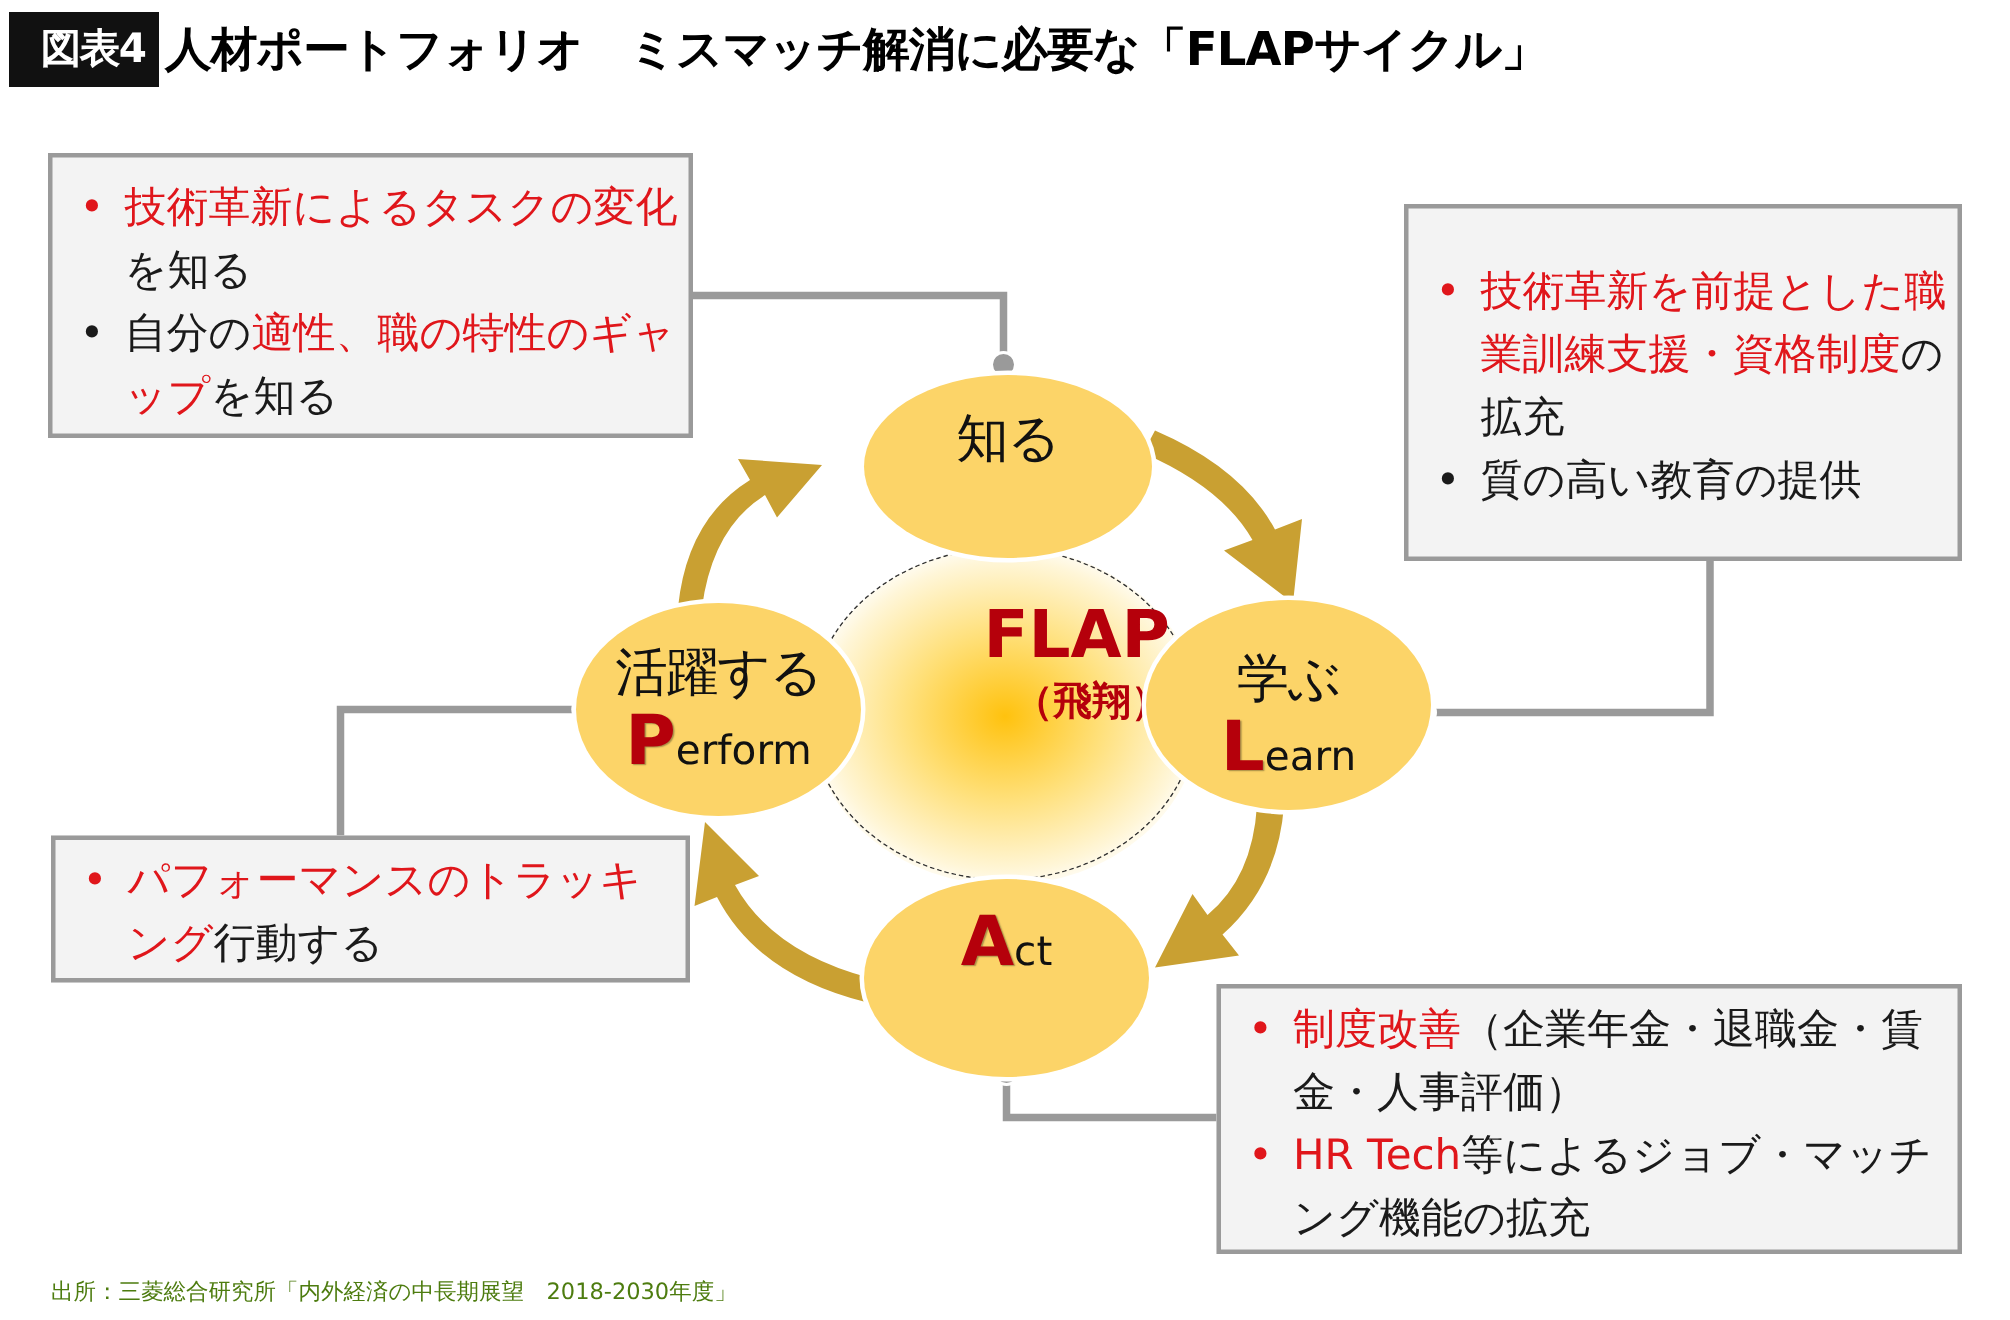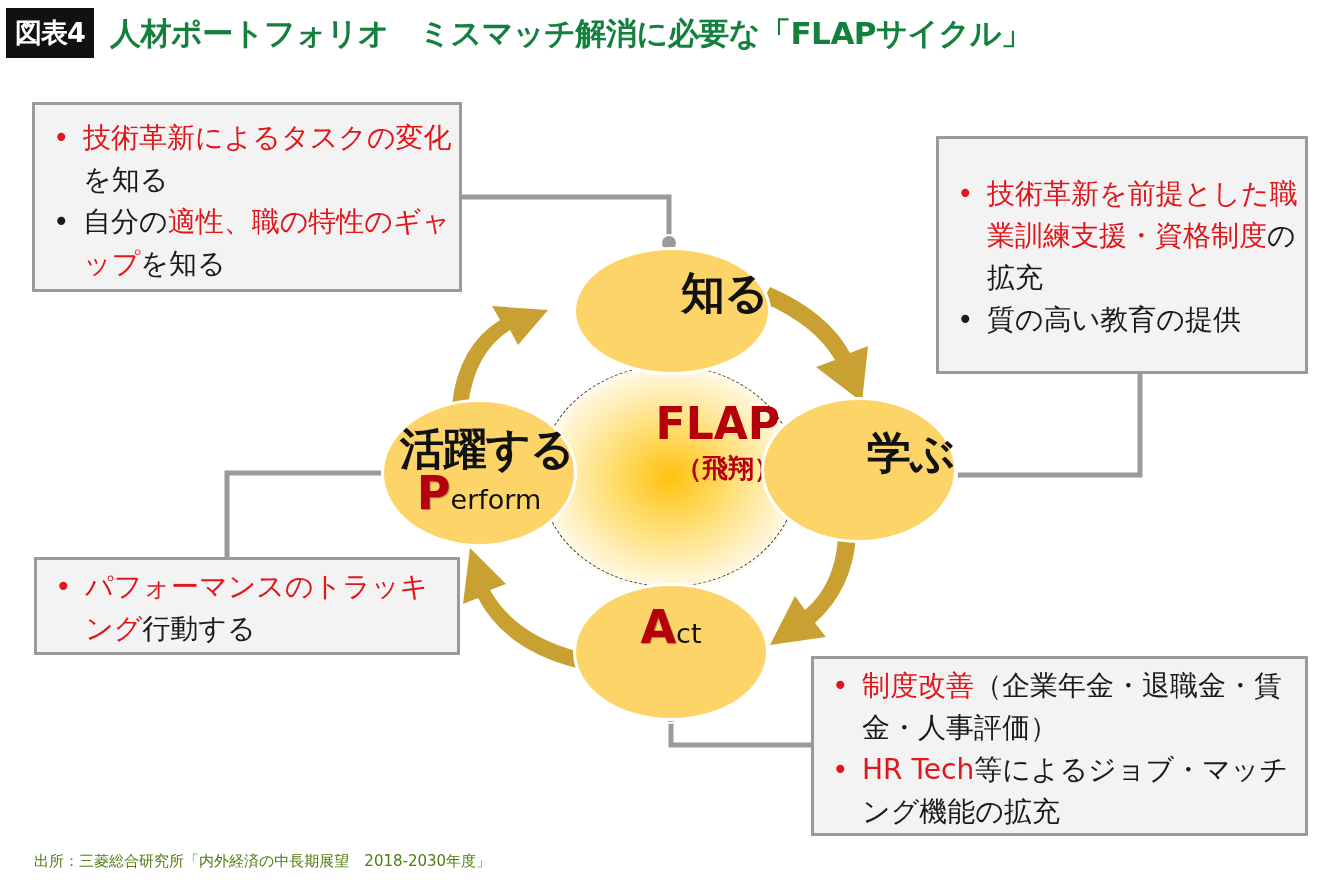--- a/index.html
+++ b/index.html
@@ -2,41 +2,41 @@
 <html><head>
 <meta charset="utf-8">
 <style>
   html, body { margin:0; padding:0; background:#ffffff; }
   body { width:1340px; height:880px; position:relative; overflow:hidden;
          font-family:"DejaVu Sans", "Liberation Sans", sans-serif; color:#1a1a1a; }
   .abs { position:absolute; }
 
   
   .fig-badge { left:6px; top:8px; width:88px; height:50px; background:#111; color:#fff;
-               font-weight:bold; font-size:27px; line-height:50px; text-align:center; letter-spacing:-1px; }
+               font-weight:bold; font-size:27px; line-height:50px; text-align:center; letter-spacing:-1px;padding-left:12px; }
   .title { left:110px; top:8px; height:50px; line-height:50px; font-weight:bold; font-size:31px;
-           color:#15803d; white-space:pre; letter-spacing:-0.5px; }
+           color:#000000; white-space:pre; letter-spacing:-0.5px; }
 
   
   .box { background:#f3f3f3; border:3px solid #9a9a9a; box-sizing:border-box;
          font-size:28px; line-height:42px; color:#1a1a1a; }
   .box ul { list-style:none; margin:0; padding:0; }
   .box li { position:relative; padding-left:40px; }
   .box li .bullet { position:absolute; left:10px; top:0; }
   .red { color:#e0161b; }
 
   .box-find    { left:32px;  top:102px; width:430px; height:190px; padding:12px 6px 0 8px; }
   .box-learn   { left:936px; top:136px; width:372px; height:238px; padding:34px 6px 0 8px; }
   .box-perform { left:34px;  top:557px; width:426px; height:98px;  padding:6px 6px 0 8px; }
   .box-act     { left:811px; top:656px; width:497px; height:180px; padding:6px 6px 0 8px; }
 
   
   .node { position:absolute; background:#fcd468; border-radius:50%; text-align:center;
           box-shadow:0 0 0 3px #fff; }
-  .node .jp { display:block; font-weight:bold; font-size:44px; color:#111; line-height:42px; letter-spacing:-1px;text-align:right; }
+  .node .jp { display:block; font-weight:normal; font-size:35px; color:#111; line-height:42px; letter-spacing:-1px; }
   .node .en { display:block; font-size:27px; color:#111; line-height:46px; }
   .node .en .cap { font-weight:bold; font-size:46px; color:#b5000b; text-shadow:1px 1px 1px rgba(0,0,0,0.35); }
 
   .node-find    { left:576px; top:250px; width:192px; height:122px; padding-top:22px; box-sizing:border-box; }
   .node-learn   { left:764px; top:400px; width:190px; height:140px; padding-top:32px; box-sizing:border-box; }
   .node-perform { left:384px; top:402px; width:190px; height:142px; padding-top:26px; box-sizing:border-box; }
   .node-act     { left:576px; top:586px; width:190px; height:132px; padding-top:18px; box-sizing:border-box; }
 
   
   .center-glow { left:540px; top:365px; width:260px; height:225px; border-radius:50%;
@@ -88,20 +88,21 @@
 <div class="abs center-text">
   <span class="l1">FLAP</span>
   <span class="l2">（飛翔）</span>
 </div>
 
 <div class="node node-find">
   <span class="jp">知る</span>
 </div>
 <div class="node node-learn">
   <span class="jp">学ぶ</span>
+  <span class="en"><span class="cap">L</span><span>earn</span></span>
 </div>
 <div class="node node-perform">
   <span class="jp">活躍する</span>
   <span class="en"><span class="cap">P</span><span>erform</span></span>
 </div>
 <div class="node node-act">
   <span class="en"><span class="cap">A</span><span>ct</span></span>
 </div>
 
 <div class="abs box box-find">

